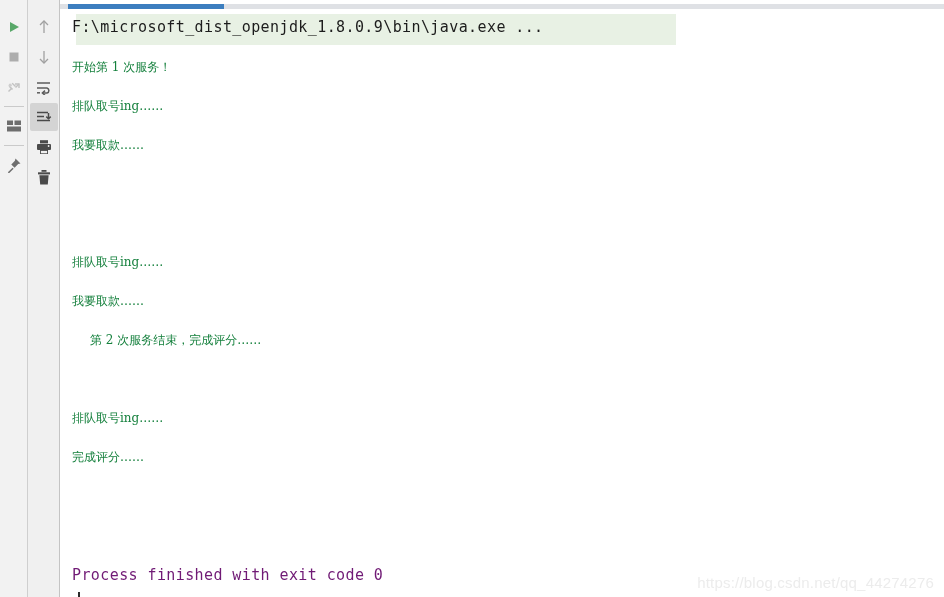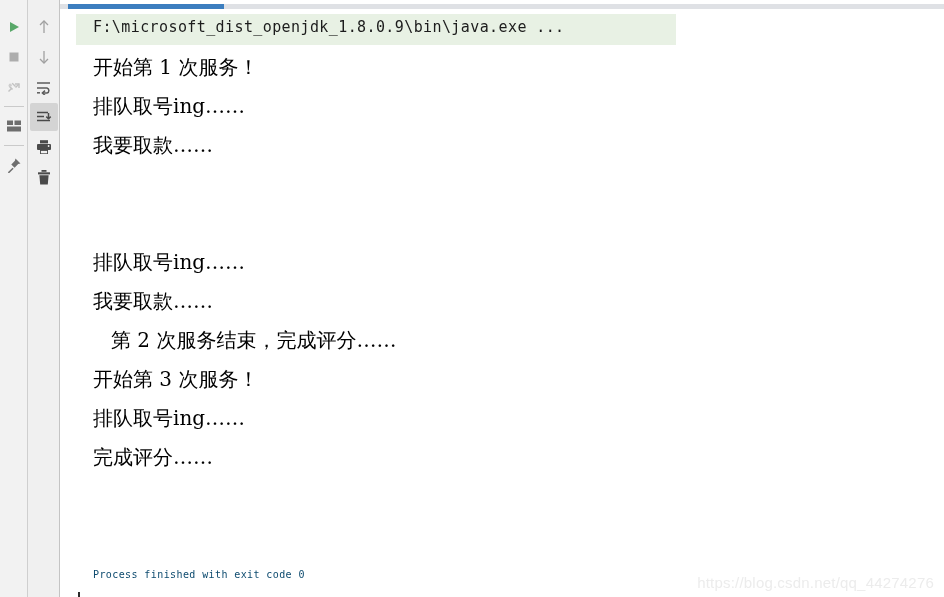--- a/index.html
+++ b/index.html
@@ -93,42 +93,42 @@
     position: absolute;
     left: 0;
     top: 9px;
     right: 0;
     bottom: 0;
     background: #ffffff;
   }
 
   .cline {
     position: absolute;
-    left: 33px;
+    left: 12px;
     white-space: pre;
     font-size: 15.5px;
     line-height: 20px;
     color: #1f1f1f;
   }
   .cline.cmd {
     font-family: "DejaVu Sans Mono", "Liberation Mono", monospace;
     font-size: 15px;
     letter-spacing: 0.4px;
     color: #1c1c1c;
   }
   .cline.zh {
     font-family: "DejaVu Serif", "Liberation Serif", serif;
-    font-size: 20px;
-    color: #000000;
+    font-size: 12px;
+    color: #15803d;
   }
   .cline.exit {
     font-family: "DejaVu Sans Mono", "Liberation Mono", monospace;
-    font-size: 10px;
+    font-size: 15px;
     letter-spacing: 0.4px;
-    color: #0c4a6e;
+    color: #701a75;
   }
 
   .cmd-highlight {
     position: absolute;
     left: 16px;
     top: 5px;
     width: 600px;
     height: 31px;
     background: #e8f1e4;
   }
@@ -287,21 +287,20 @@
       <div class="cmd-highlight"></div>
 
       <div class="cline cmd" style="top:8px;">F:\microsoft_dist_openjdk_1.8.0.9\bin\java.exe ...</div>
 
       <div class="cline zh" style="top:48px;">开始第 1 次服务！</div>
       <div class="cline zh" style="top:87px;">排队取号ing……</div>
       <div class="cline zh" style="top:126px;">我要取款……</div>
       <div class="cline zh" style="top:243px;">排队取号ing……</div>
       <div class="cline zh" style="top:282px;">我要取款……</div>
       <div class="cline zh" style="top:321px;margin-left:18px;">第 2 次服务结束，完成评分……</div>
-      <div class="cline zh" style="top:360px;">开始第 3 次服务！</div>
       <div class="cline zh" style="top:399px;">排队取号ing……</div>
       <div class="cline zh" style="top:438px;">完成评分……</div>
 
       <div class="cline exit" style="top:556px;">Process finished with exit code 0</div>
 
       <div class="caret"></div>
 
       <div class="watermark">https://blog.csdn.net/qq_44274276</div>
     </div>
 

